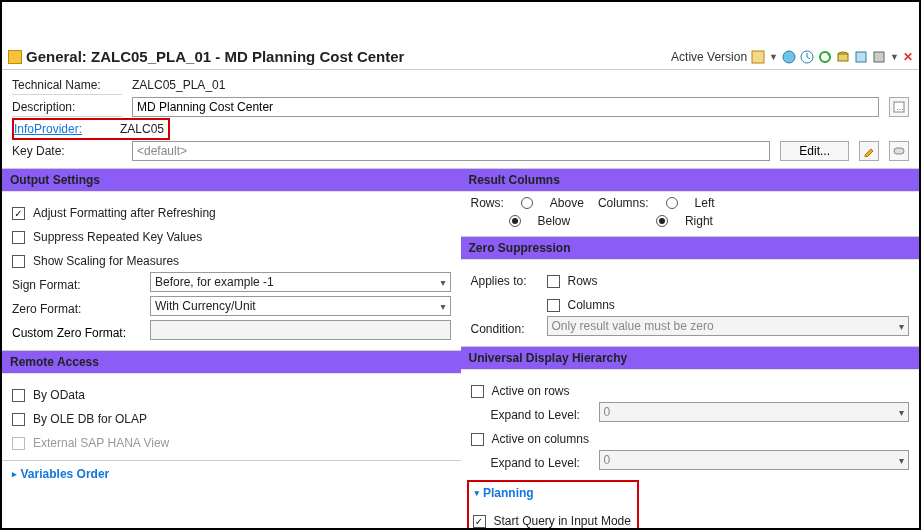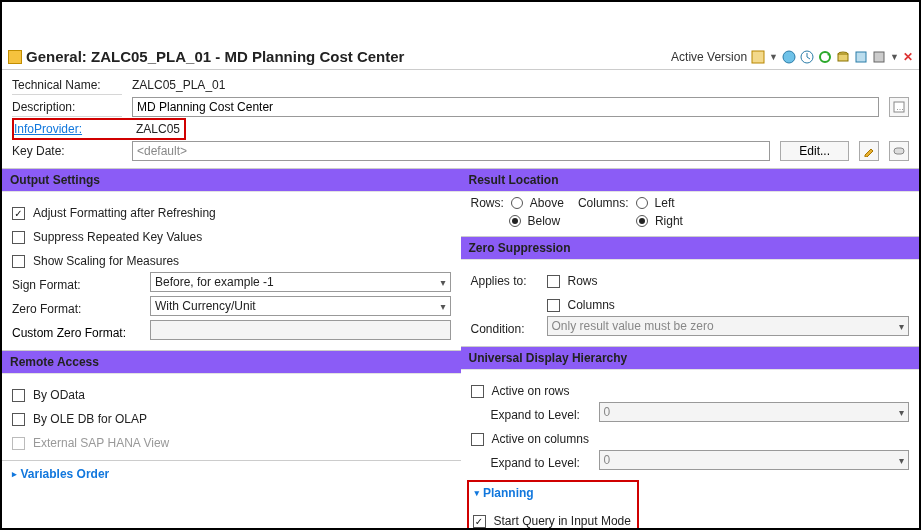--- a/index.html
+++ b/index.html
@@ -42,21 +42,21 @@
   .radio { width:12px; height:12px; border:1px solid #555; border-radius:50%; display:inline-flex; align-items:center; justify-content:center; background:#fff;}
   .radio.checked::after{content:""; width:6px; height:6px; background:#222; border-radius:50%;}
   .sel { flex:1; height:20px; border:1px solid #999; background:#fff; display:flex; align-items:center; justify-content:space-between; padding:0 4px; font-size:12px;}
   .sel .caret { font-size:10px; color:#555;}
   .sel.disabled { background:#f4f4f4; color:#888; }
   .collapsible { color:#1177dd; font-weight:bold; padding:6px 10px; cursor:pointer; display:flex; align-items:center; gap:4px; border-top:1px solid #ccc;}
   .collapsible .tri{font-size:9px;}
   .planning-box{ display:inline-block;}
   .red-box2{ border:2px solid #d00000; padding:0px 6px 2px 4px; margin-left:6px;}
   .rl-col{display:flex; flex-direction:column; gap:4px;}
-  .rl-row{display:flex; align-items:center; gap:7px;}
+  .rl-row{display:flex; align-items:center; gap:17px;}
   .rl-pair{display:flex; align-items:center; gap:14px;}
 
   svg{display:block;}
 </style>
 </head>
 <body>
 
 <div class="frame">
 
   <div class="header">
@@ -121,21 +121,21 @@
       <div class="plabel">Description:</div>
       <input class="pval-input" value="MD Planning Cost Center" style="">
       <div class="icon-btn">
         <svg width="12" height="12">
             <rect x="1" y="1" width="10" height="10" fill="#fff" stroke="#888"></rect>
             <text x="3" y="9" font-size="8" fill="#555">…</text>
           </svg>
       </div>
     </div>
     <div class="prow">
-      <div class="red-box" style="display:flex; align-items:center; gap:22px;">
+      <div class="red-box" style="display:flex; align-items:center; gap:6px;">
         <div class="plabel" style="width:100px;"><a class="link">InfoProvider:</a></div>
         <div class="pval-text">ZALC05</div>
       </div>
     </div>
     <div class="prow">
       <div class="plabel" style="border-bottom:none;">Key Date:</div>
       <input class="pval-input" style="color: rgb(136, 136, 136);" value="&lt;default&gt;">
       <button class="btn">Edit...</button>
       <div class="icon-btn">
           <svg width="12" height="12">
@@ -208,21 +208,21 @@
       </div>
 
       <div class="collapsible">
         <span class="tri">▸</span>
         <span>Variables Order</span>
       </div>
     </div>
 
     <div class="col right">
       <div class="section">
-        <div class="sect-title">Result Location</div>
+        <div class="sect-title">Result Columns</div>
         <div class="sect-body">
           <div class="rl-pair">
             <div class="rl-col">
               <div class="rl-row">
                   <span>Rows:</span>
                   <span class="radio"></span>
                   <span>Above</span>
                 </div>
               <div class="rl-row" style="margin-left:38px;">
                   <span class="radio checked"></span>

